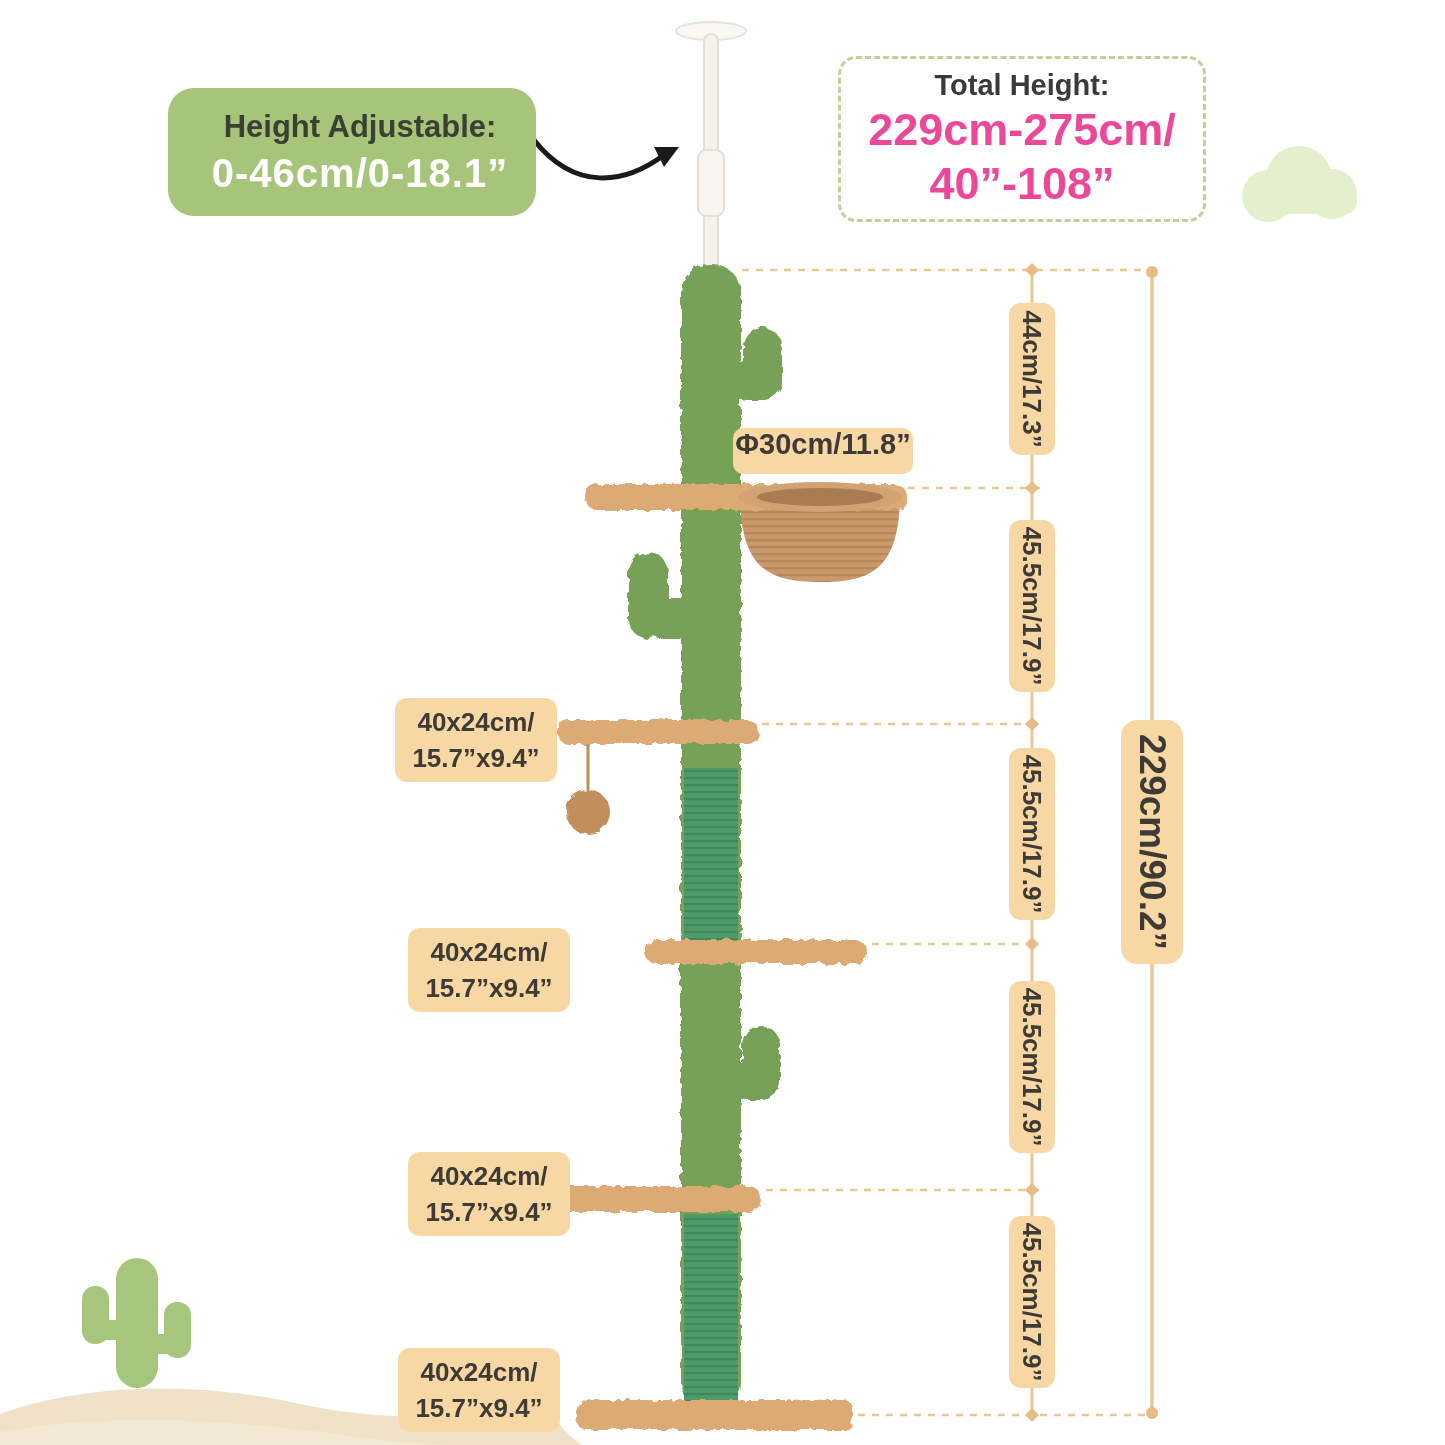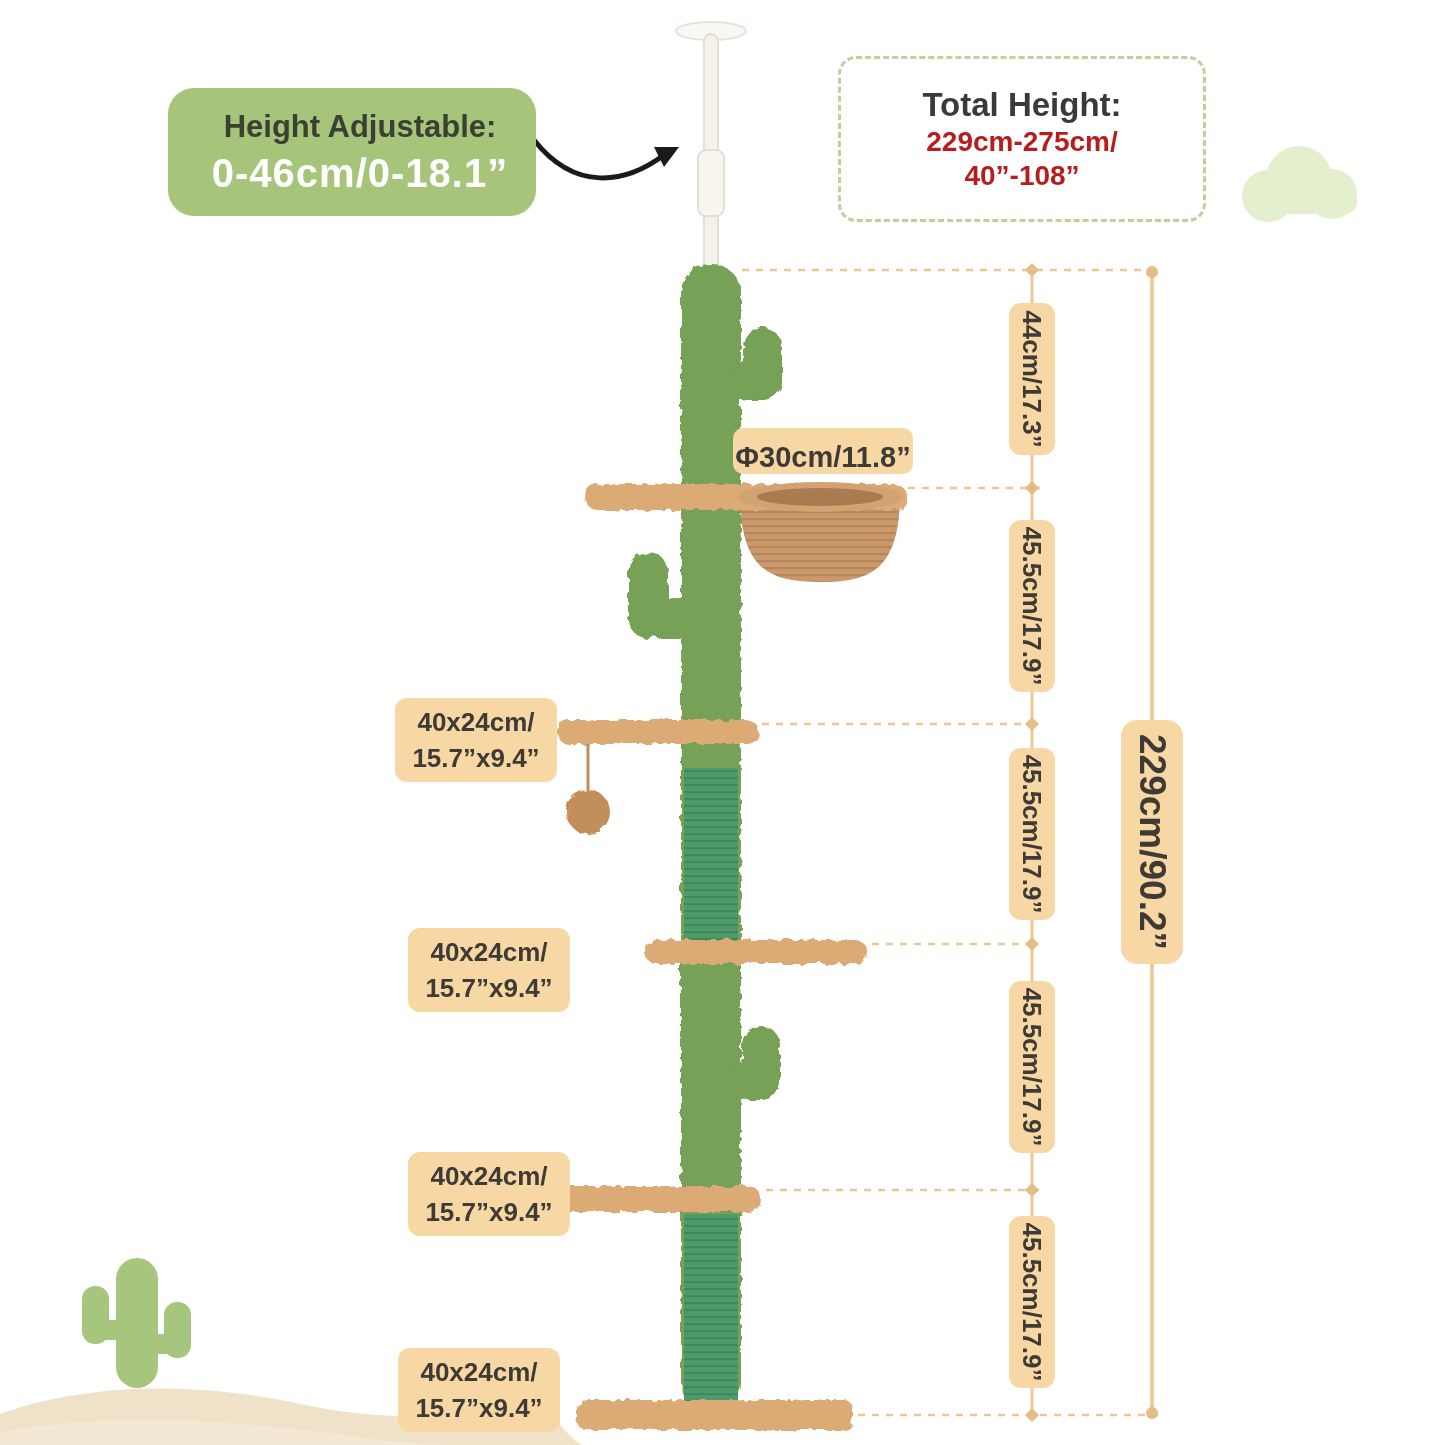--- a/index.html
+++ b/index.html
@@ -15,32 +15,32 @@
     display:flex;flex-direction:column;align-items:center;justify-content:center;gap:6px;padding-left:16px;
   }
   .badge-title{color:#3c4033;font-size:31px;font-weight:700;}
   .badge-value{color:#ffffff;font-size:40px;font-weight:700;letter-spacing:1px;}
 
   .total-box{
     position:absolute;left:838px;top:56px;width:362px;height:160px;z-index:2;
     border:3px dashed #bcd398;border-radius:18px;background:transparent;
     display:flex;flex-direction:column;align-items:center;justify-content:center;gap:2px;
   }
-  .total-title{color:#3a3a3a;font-size:33px;font-weight:700;}
-  .total-range{color:#b91c1c;font-size:28px;font-weight:700;}
+  .total-title{color:#3a3a3a;font-size:29px;font-weight:700;}
+  .total-range{color:#ec4899;font-size:45px;font-weight:700;}
 
   .plabel{
     position:absolute;z-index:2;background:#f7d7a4;color:#3e3a35;
     font-size:26px;font-weight:700;line-height:1.4;border-radius:12px;
     display:flex;flex-direction:column;align-items:center;justify-content:center;text-align:center;
   }
   .hlabel{
     position:absolute;z-index:2;background:#f7d7a4;color:#3e3a35;
     font-size:29px;font-weight:700;border-radius:10px;
-    display:flex;align-items:flex-end;justify-content:center;white-space:nowrap;
+    display:flex;align-items:flex-start;justify-content:center;white-space:nowrap;
   }
   .vlabel{
     position:absolute;z-index:2;background:#f7d7a4;color:#3e3a35;
     font-size:26px;font-weight:700;border-radius:12px;
     display:flex;align-items:center;justify-content:center;white-space:nowrap;
     transform:translate(-50%,-50%) rotate(90deg);
   }
   .vlabel.big{font-size:37px;border-radius:16px;}
 </style>
 </head>

